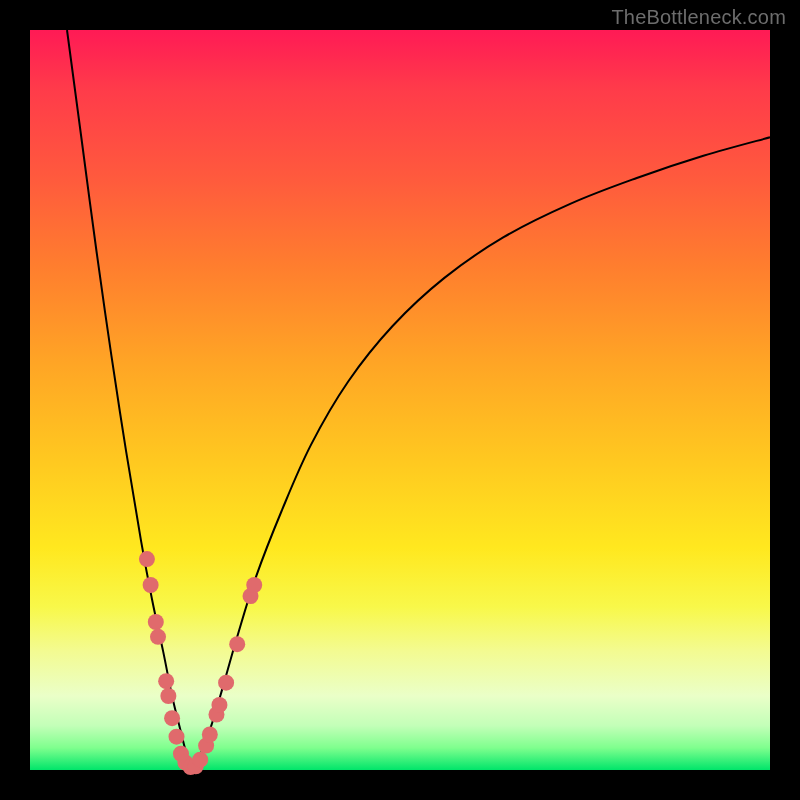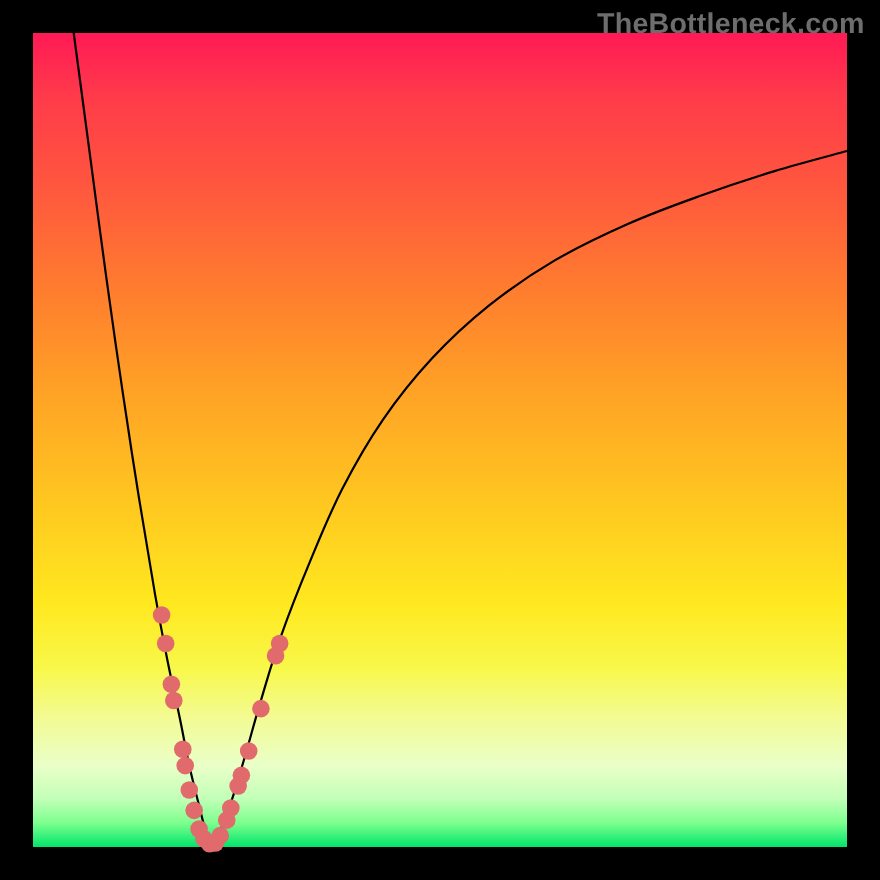--- a/index.html
+++ b/index.html
@@ -31,23 +31,23 @@
       #c3ffb8 94%,
       #7fff8e 97%,
       #00e56a 100%
     );
   }
   .watermark {
     position: absolute;
     top: 6px;
     right: 14px;
     color: #6d6d6d;
-    font-size: 26px;
+    font-size: 20px;
     letter-spacing: 0.2px;
-    font-weight: 700;
+    font-weight: 400;
   }
   svg.plot {
     position: absolute;
     left: 0;
     top: 0;
     width: 740px;
     height: 740px;
     overflow: visible;
   }
   .curve {

